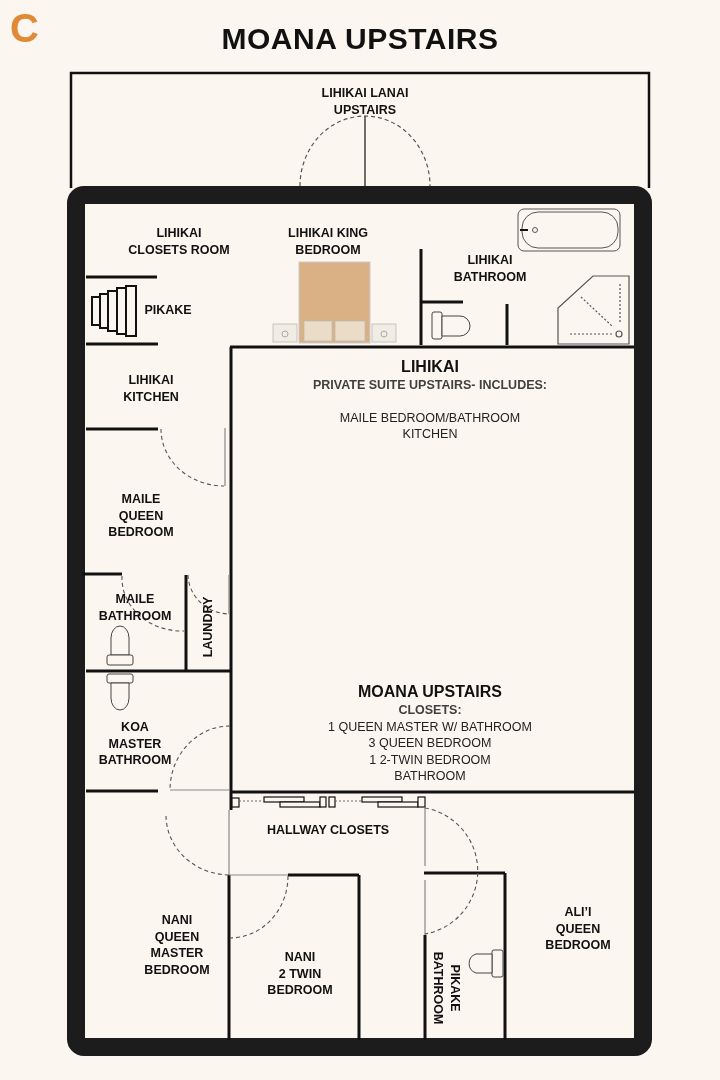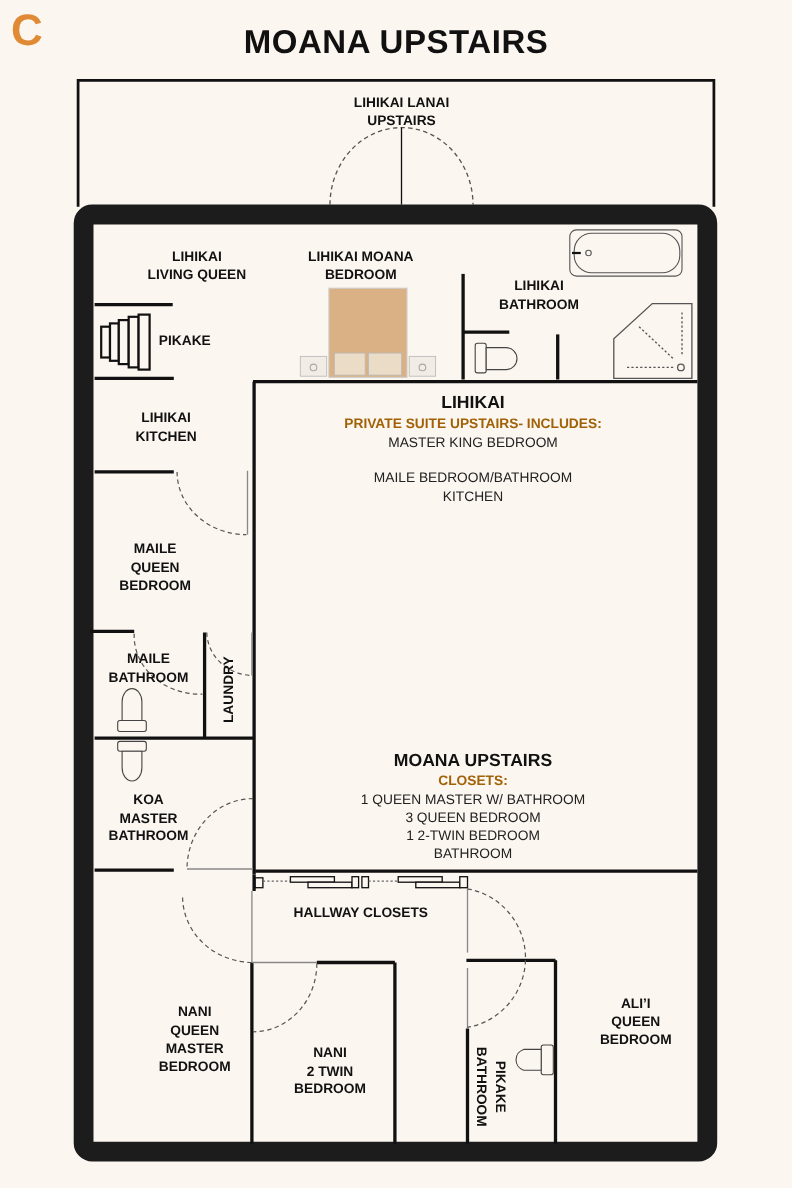--- a/index.html
+++ b/index.html
@@ -6,21 +6,21 @@
   body { width: 720px; height: 1080px; background: #fcf6f0; position: relative; overflow: hidden; font-family: "Liberation Sans", "DejaVu Sans", sans-serif; }
   .logo { position: absolute; left: 10px; top: 6px; font-size: 40px; font-weight: bold; color: #e08a35; line-height: 44px; }
   .title { position: absolute; left: 0; right: 0; top: 22px; text-align: center; font-size: 30px; font-weight: bold; color: #111; letter-spacing: 0.5px; }
   svg { position: absolute; left: 0; top: 0; }
   .lbl { position: absolute; text-align: center; font-weight: bold; font-size: 12.5px; line-height: 16.5px; color: #111; white-space: nowrap; transform: translateX(-50%); }
   .lbl span { display: block; }
   .vert { transform: translate(-50%, -50%) rotate(-90deg); }
   .vert2 { transform: translate(-50%, -50%) rotate(90deg); }
   .block { position: absolute; left: 430px; transform: translateX(-50%); text-align: center; color: #222; white-space: nowrap; }
   .block .h { font-weight: bold; font-size: 16px; line-height: 20px; color: #111; }
-  .block .sub { font-weight: bold; font-size: 12.5px; line-height: 16.5px; color: #a16207; }
+  .block .sub { font-weight: bold; font-size: 12.5px; line-height: 16.5px; color: #404040; }
   .block .it { font-size: 12.5px; line-height: 16.5px; display: block; }
   .block .gap { height: 16px; }
 </style>
 </head>
 <body>
 
 <div class="logo">C</div>
 <div class="title">MOANA UPSTAIRS</div>
 
 <svg width="720" height="1080" viewBox="0 0 720 1080">
@@ -142,24 +142,24 @@
     <path d="M492,954 L476,954 A10,10 0 0 0 476,973 L492,973 Z"></path>
   </g>
 </svg>
 
 <div class="lbl" style="left:365px;top:85px">
   <span>LIHIKAI LANAI</span>
   <span>UPSTAIRS</span>
 </div>
 <div class="lbl" style="left:179px;top:225px">
   <span>LIHIKAI</span>
-  <span>LIVING QUEEN</span>
+  <span>CLOSETS ROOM</span>
 </div>
 <div class="lbl" style="left:328px;top:225px">
-  <span>LIHIKAI MOANA</span>
+  <span>LIHIKAI KING</span>
   <span>BEDROOM</span>
 </div>
 <div class="lbl" style="left:490px;top:252px">
   <span>LIHIKAI</span>
   <span>BATHROOM</span>
 </div>
 <div class="lbl" style="left:168px;top:302px">
   <span>PIKAKE</span>
 </div>
 <div class="lbl" style="left:151px;top:372px">
@@ -203,21 +203,20 @@
 </div>
 <div class="lbl" style="left:578px;top:904px">
   <span>ALI’I</span>
   <span>QUEEN</span>
   <span>BEDROOM</span>
 </div>
 
 <div class="block" style="top:357px">
   <div class="h">LIHIKAI</div>
   <div class="sub">PRIVATE SUITE UPSTAIRS- INCLUDES:</div>
-  <span class="it">MASTER KING BEDROOM</span>
   <div class="gap"></div>
   <span class="it">MAILE BEDROOM/BATHROOM</span>
   <span class="it">KITCHEN</span>
 </div>
 
 <div class="block" style="top:682px">
   <div class="h">MOANA UPSTAIRS</div>
   <div class="sub">CLOSETS:</div>
   <span class="it">1 QUEEN MASTER W/ BATHROOM</span>
   <span class="it">3 QUEEN BEDROOM</span>

